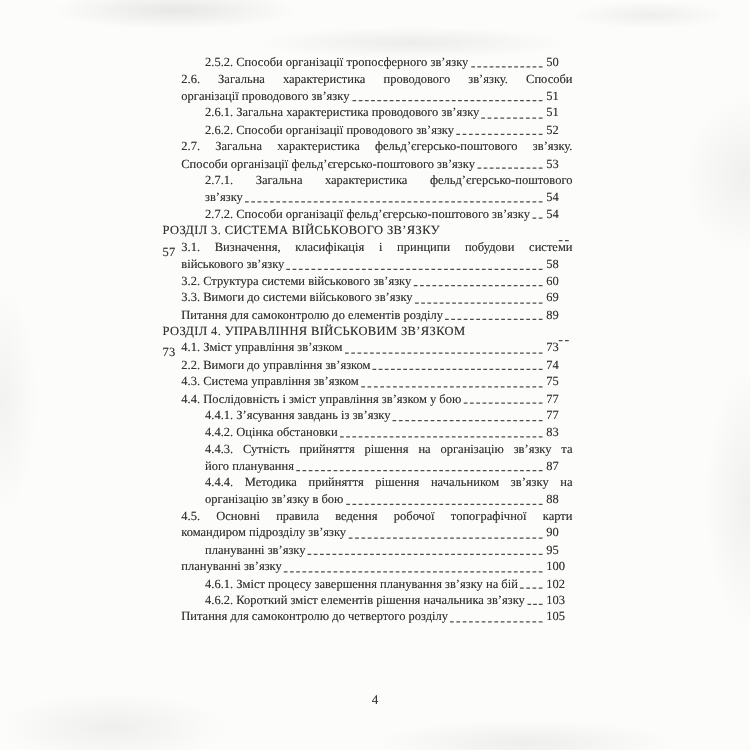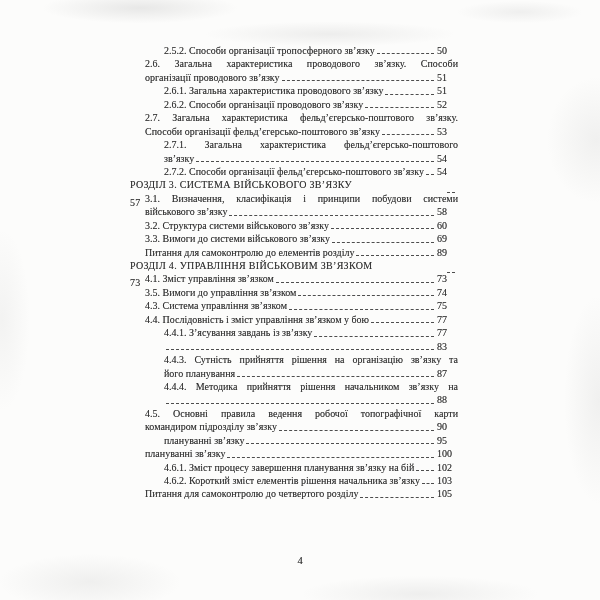--- a/index.html
+++ b/index.html
@@ -140,51 +140,53 @@
       <span class="txt">РОЗДІЛ 4. УПРАВЛІННЯ ВІЙСЬКОВИМ ЗВ’ЯЗКОМ</span>
       <span class="dots"></span>
       <span class="pg">73</span>
     </div>
     <div class="row lvl1">
       <span class="txt">4.1. Зміст управління зв’язком</span>
       <span class="dots"></span>
       <span class="pg">73</span>
     </div>
     <div class="row lvl1">
-      <span class="txt">3.5. Вимоги до управління зв’язком</span>
+      <span class="txt">2.2. Вимоги до управління зв’язком</span>
       <span class="dots"></span>
       <span class="pg">74</span>
     </div>
     <div class="row lvl1">
       <span class="txt">4.3. Система управління зв’язком</span>
       <span class="dots"></span>
       <span class="pg">75</span>
     </div>
     <div class="row lvl1">
       <span class="txt">4.4. Послідовність і зміст управління зв’язком у бою</span>
       <span class="dots"></span>
       <span class="pg">77</span>
     </div>
     <div class="row lvl2">
       <span class="txt">4.4.1. З’ясування завдань із зв’язку</span>
       <span class="dots"></span>
       <span class="pg">77</span>
     </div>
     <div class="row lvl2">
+      <span class="txt">4.4.2. Оцінка обстановки</span>
       <span class="dots"></span>
       <span class="pg">83</span>
     </div>
     <div class="row lvl2 jst"><span class="txt">4.4.3. Сутність прийняття рішення на організацію зв’язку та</span></div>
     <div class="row lvl2">
       <span class="txt">його планування</span>
       <span class="dots"></span>
       <span class="pg">87</span>
     </div>
     <div class="row lvl2 jst"><span class="txt">4.4.4. Методика прийняття рішення начальником зв’язку на</span></div>
     <div class="row lvl2">
+      <span class="txt">організацію зв’язку в бою</span>
       <span class="dots"></span>
       <span class="pg">88</span>
     </div>
     <div class="row lvl1 jst"><span class="txt">4.5. Основні правила ведення робочої топографічної карти</span></div>
     <div class="row lvl1">
       <span class="txt">командиром підрозділу зв’язку</span>
       <span class="dots"></span>
       <span class="pg">90</span>
     </div>
     <div class="row lvl2">

